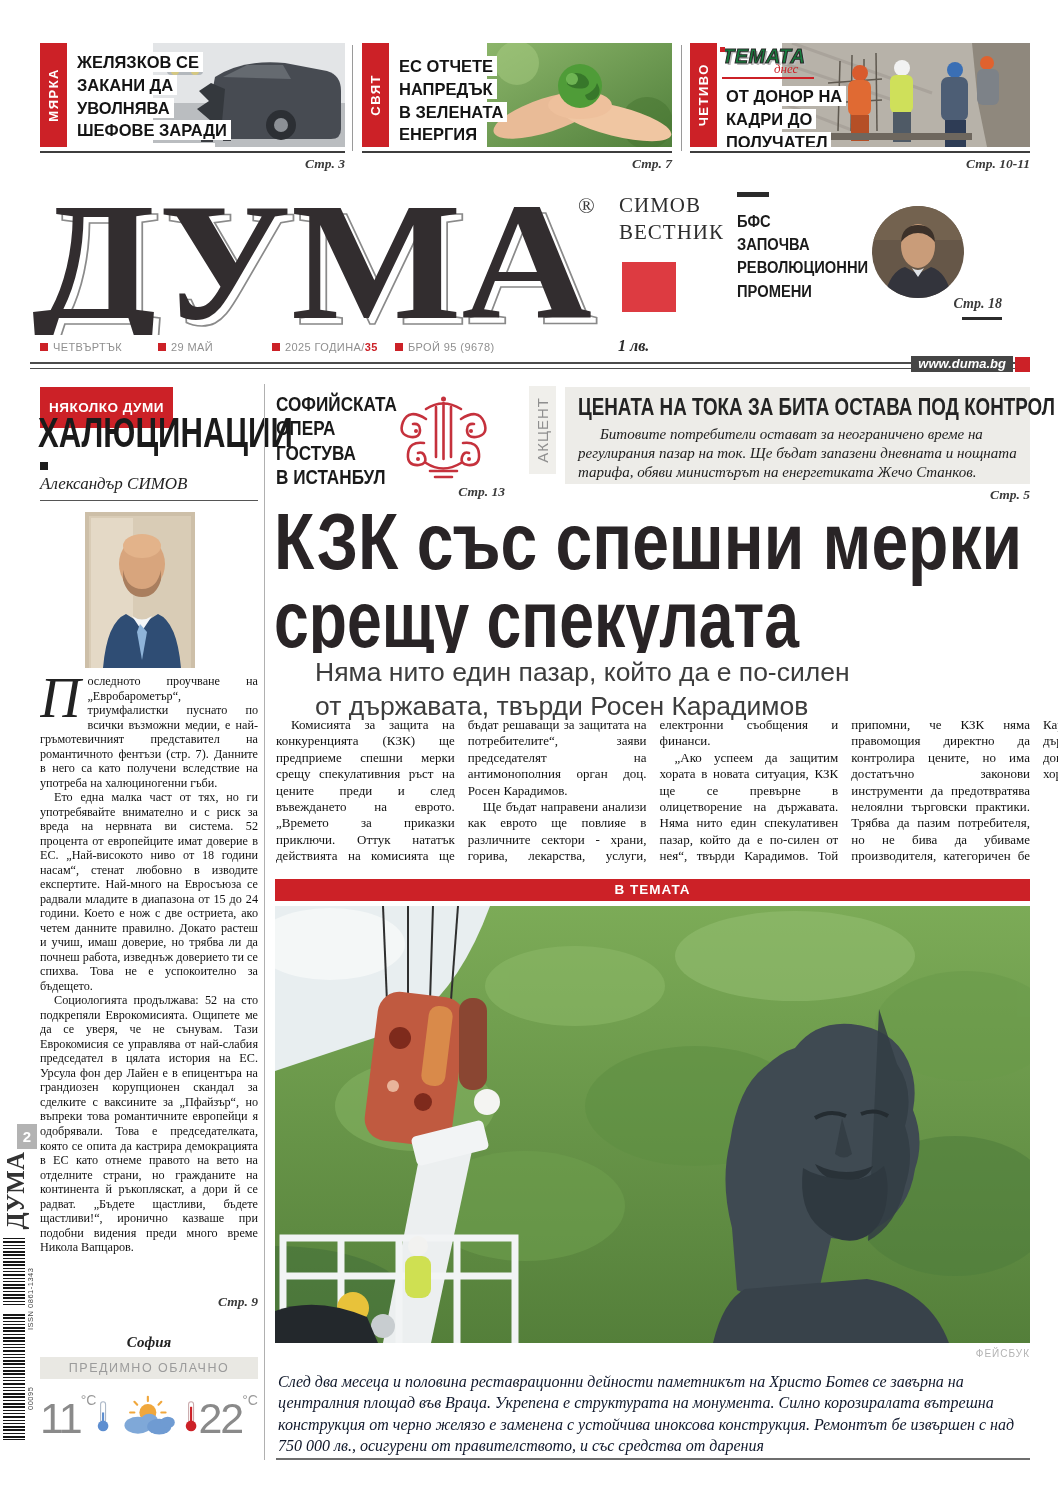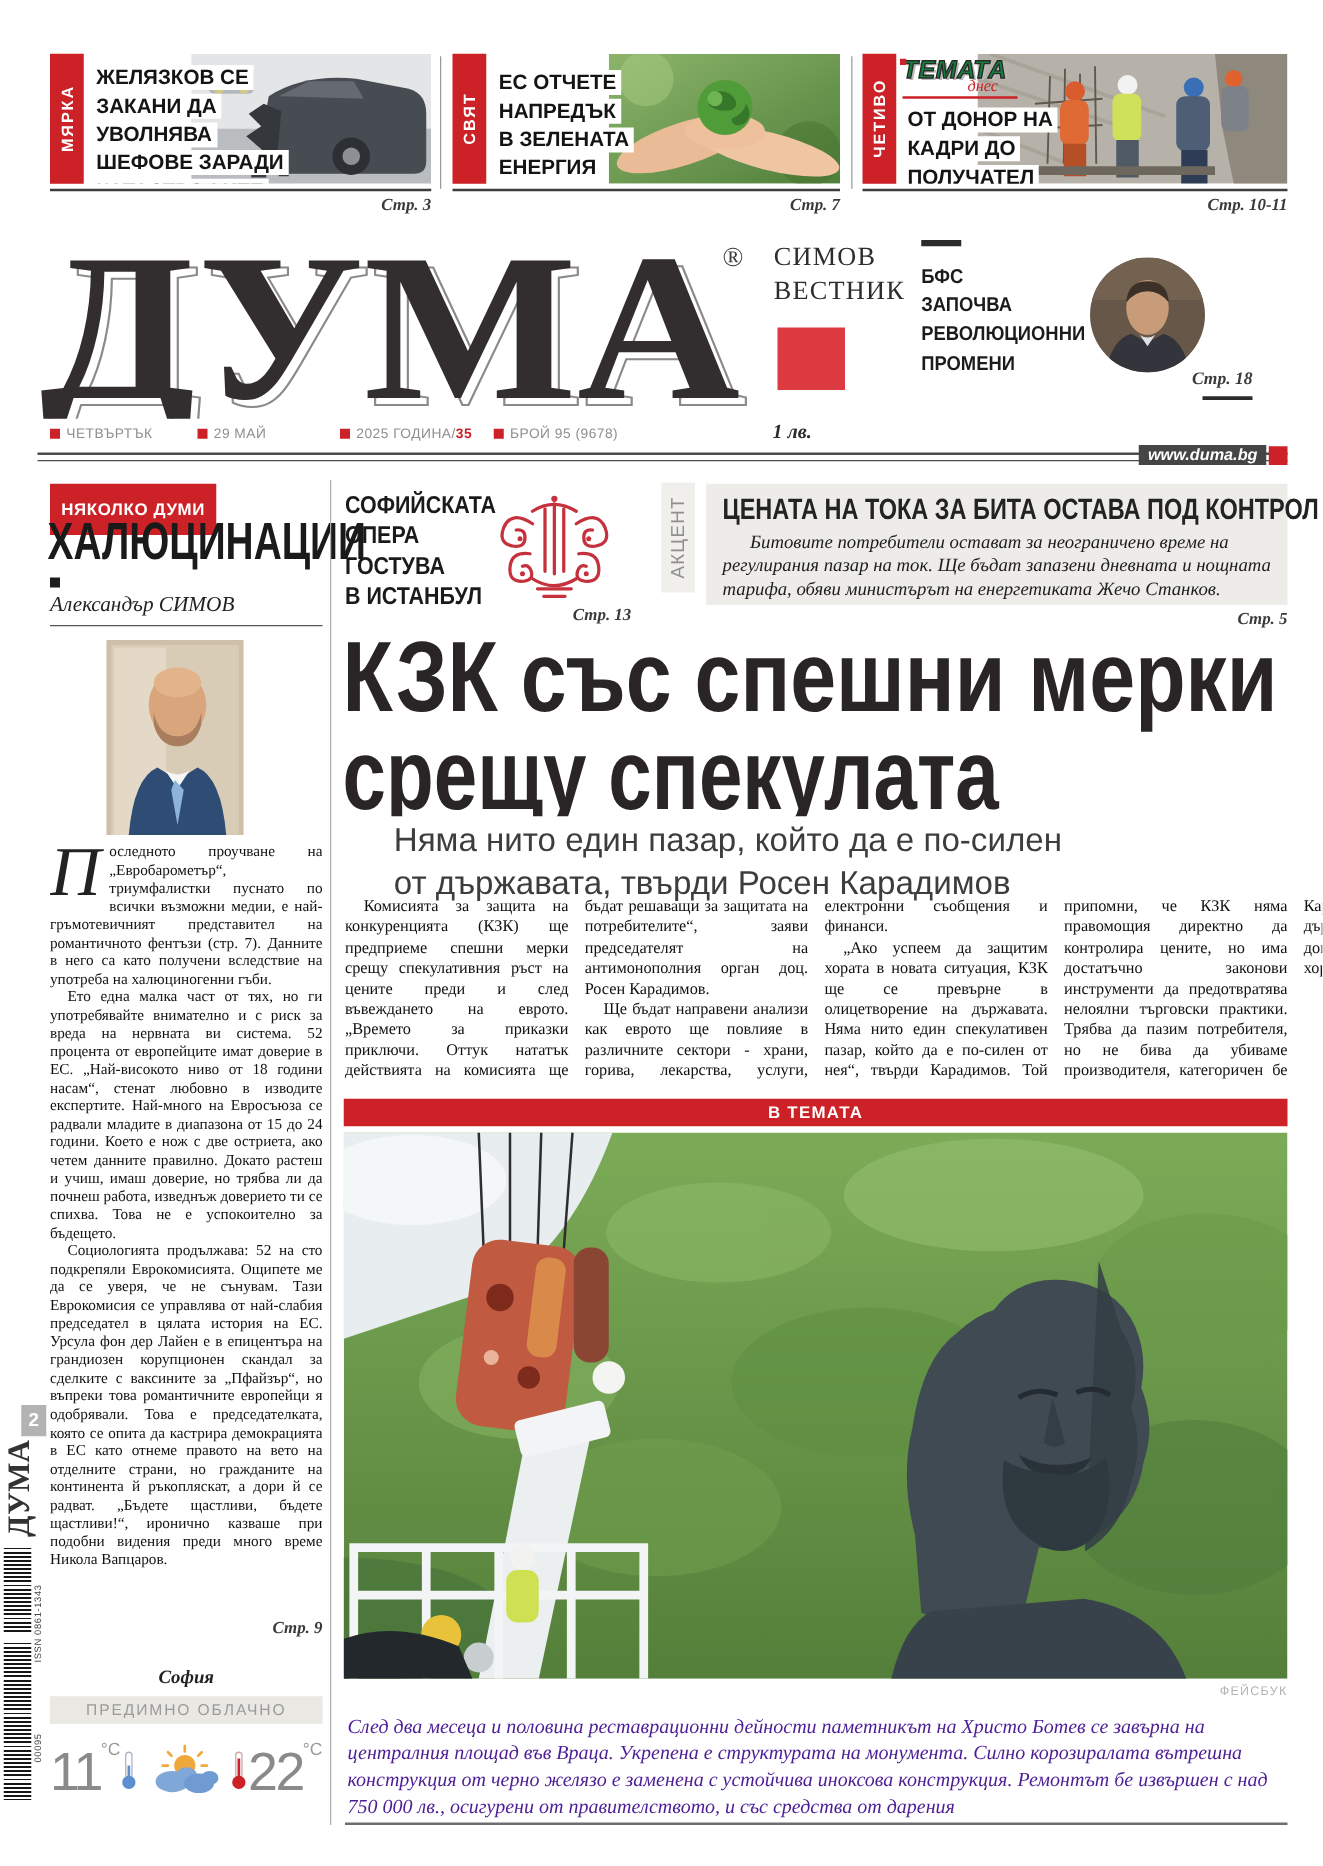--- a/index.html
+++ b/index.html
@@ -84,21 +84,21 @@
   .lead-body{column-count:4;column-gap:13px;column-fill:auto;height:163px;
        font-family:"Liberation Serif",serif;font-size:13px;line-height:1.26;
        text-align:justify;color:#101010;}
   .lead-body p{margin:0;text-indent:15px;}
   .lead-body p.pref{text-indent:0;text-align:right;}
   .vkadar-bar{position:absolute;left:275px;top:879px;width:755px;height:22px;
        background:#cc2127;color:#fff;font-weight:bold;font-size:13.5px;letter-spacing:1px;
        text-align:center;line-height:22px;}
   .credit{font-size:10px;color:#b3b3b3;letter-spacing:1px;}
   .caption{font-family:"Liberation Serif",serif;font-style:italic;font-size:16px;
-       line-height:1.33;color:#4c1d95;}
+       line-height:1.33;color:#0f172a;}
   
   .spine-box{position:absolute;left:17px;top:1124px;width:20px;height:25px;background:#b3b3b3;
        color:#fff;font-weight:bold;font-size:15px;display:flex;align-items:center;justify-content:center;}
   .spine-title{position:absolute;left:2px;top:1152px;height:80px;}
   .spine-title .vtext{writing-mode:vertical-rl;transform:rotate(180deg);
        font-family:"Liberation Serif",serif;font-weight:bold;font-size:25px;color:#333;}
   .barcode{position:absolute;left:3px;width:22px;
        background:repeating-linear-gradient(180deg,#161616 0 1.5px,#fff 1.5px 3.3px);}
   .issn{position:absolute;left:26px;writing-mode:vertical-rl;transform:rotate(180deg);
        font-size:7.5px;color:#444;letter-spacing:.5px;}

